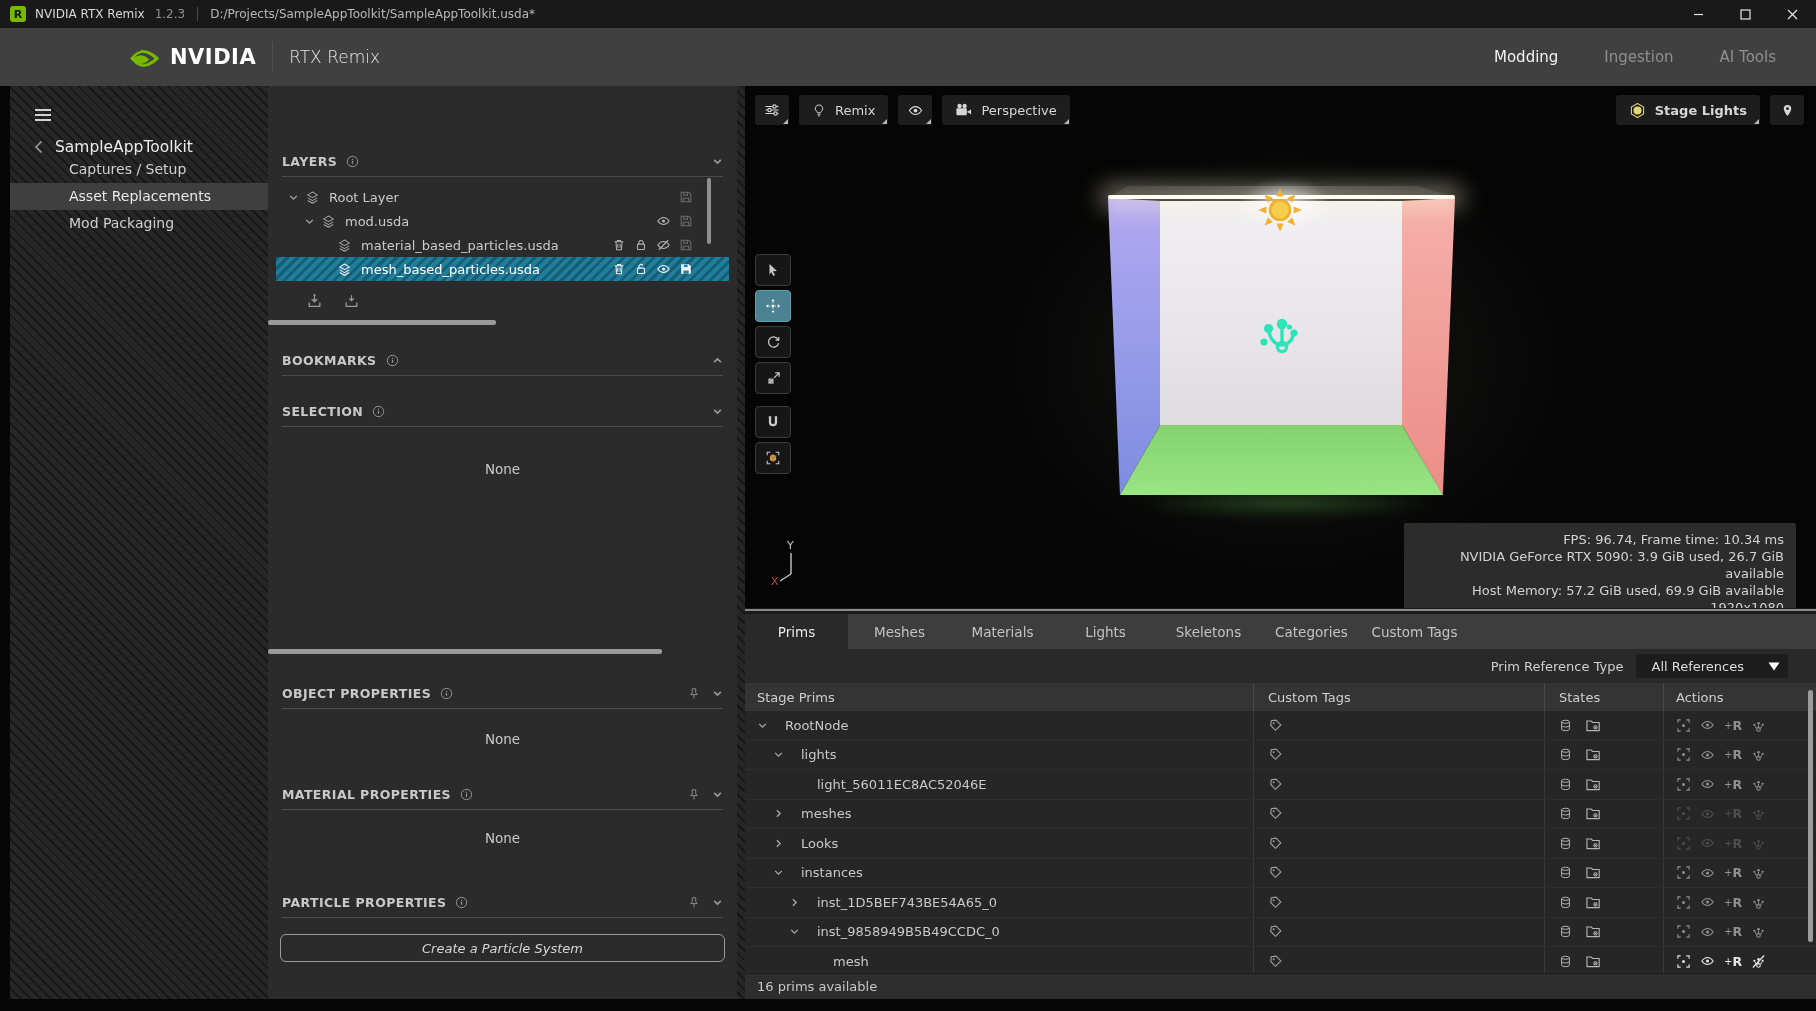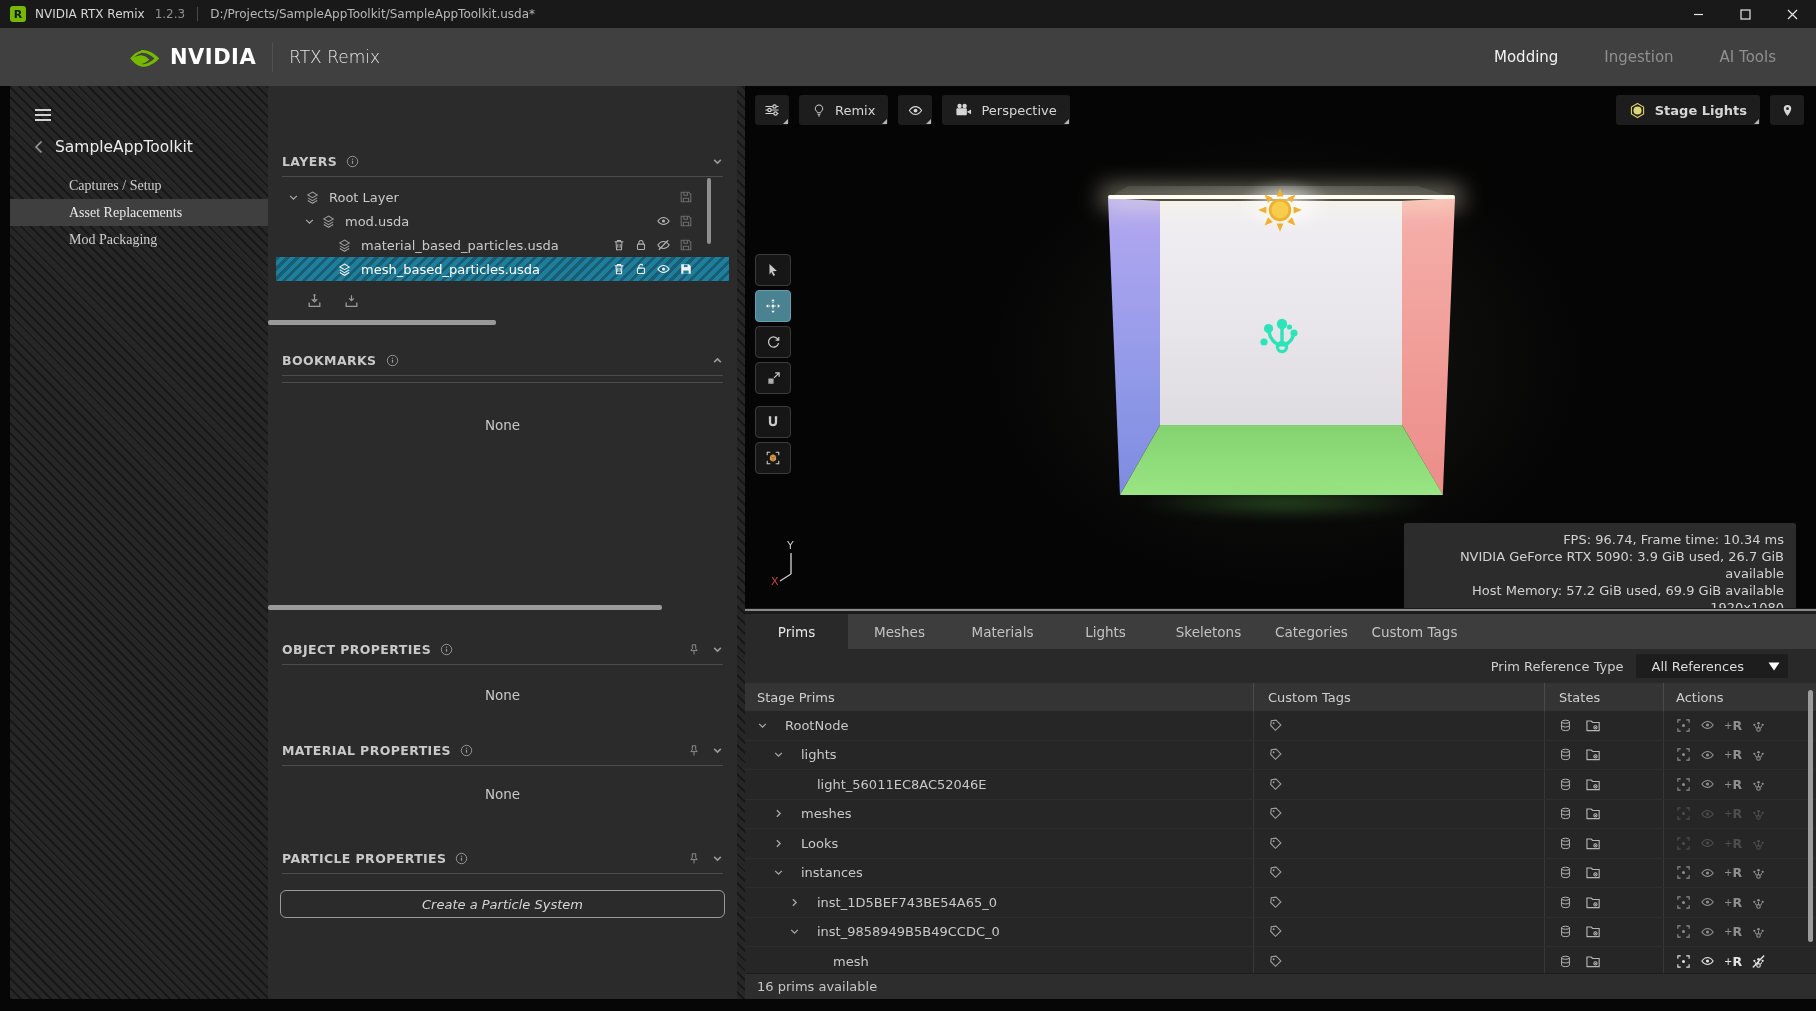--- a/index.html
+++ b/index.html
@@ -31,21 +31,21 @@
   
   .main{height:913px;display:flex;background:#0a0a0a;flex:0 0 auto;}
   .striped{background-color:#262626;background-image:repeating-linear-gradient(45deg,rgba(0,0,0,.38) 0px,rgba(0,0,0,.38) 2px,transparent 2px,transparent 7px);}
   .gutter{width:10px;background:#060606;flex:0 0 auto;}
 
   
   .sidebar{width:258px;flex:0 0 auto;position:relative;}
   .burger{margin:22px 0 0 24px;color:#d2d2d2;}
   .project-row{display:flex;align-items:center;margin:16px 0 0 24px;color:#ececec;font-size:15.5px;}
   .back-chev{color:#9a9a9a;margin-right:12px;display:flex;}
-  .side-items{margin-top:16px;font-family:Liberation Serif, serif;}
+  .side-items{margin-top:0;}
   .side-item{height:27px;line-height:27px;padding-left:59px;font-size:14px;color:#cfcfcf;}
   .side-item.active{background:#3f3f3f;color:#e9e9e9;}
 
   
   .left-panel{width:469px;flex:0 0 auto;background:#2b2b2b;padding-top:66px;display:flex;flex-direction:column;position:relative;}
   .sect-head{display:flex;align-items:center;padding:0 14px;color:#c9c9c9;font-size:12.5px;font-weight:bold;letter-spacing:.4px;height:18px;flex:0 0 auto;}
   .sect-head .ttl{margin-right:9px;}
   .icb{color:#9a9a9a;display:flex;}
   .sect-head .spacer{flex:1;}
   .sect-head .tail{color:#9a9a9a;display:flex;align-items:center;gap:12px;}
@@ -389,20 +389,37 @@
         <span class="tail">
             <span>
               <svg width="11" height="11" viewBox="0 0 10 10">
                 <path d="M2 6.5l3-3 3 3" fill="none" stroke="currentColor" stroke-width="1.4"></path>
               </svg>
             </span>
           </span>
       </div>
       <div class="divider"></div>
 
+      <div class="sect-head" style="margin-top:26px;">
+        <span class="ttl">SELECTION</span>
+        <span class="icb">
+            <svg width="13" height="13" viewBox="0 0 14 14">
+              <circle cx="7" cy="7" r="5.6" fill="none" stroke="currentColor"></circle>
+              <path d="M7 6.3v3.1M7 4v1.1" stroke="currentColor" stroke-width="1.3"></path>
+            </svg>
+          </span>
+        <span class="spacer"></span>
+        <span class="tail">
+            <span>
+              <svg width="11" height="11" viewBox="0 0 10 10">
+                <path d="M2 3.5l3 3 3-3" fill="none" stroke="currentColor" stroke-width="1.4"></path>
+              </svg>
+            </span>
+          </span>
+      </div>
       <div class="divider"></div>
       <div class="none-txt" style="margin-top:34px;">None</div>
 
       <div class="hbar" style="width:394px;margin-top:172px;"></div>
 
       <div class="sect-head" style="margin-top:30px;">
         <span class="ttl">OBJECT PROPERTIES</span>
         <span class="icb">
             <svg width="13" height="13" viewBox="0 0 14 14">
               <circle cx="7" cy="7" r="5.6" fill="none" stroke="currentColor"></circle>

